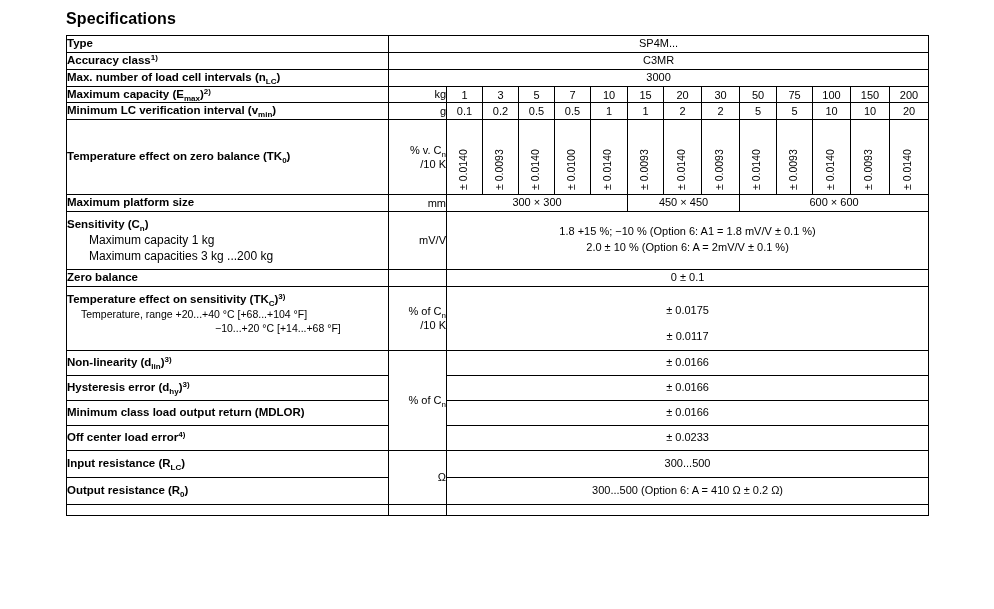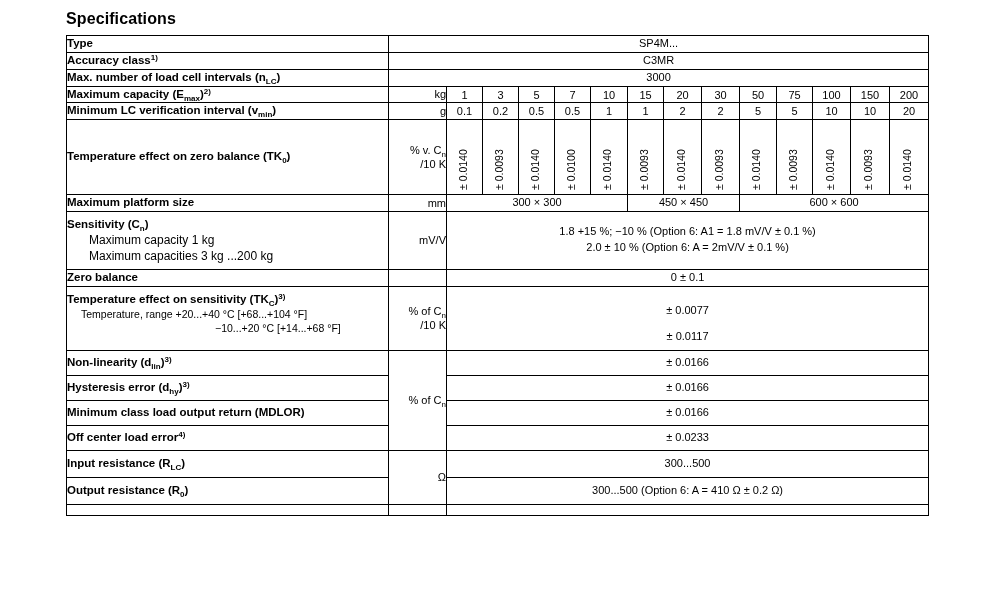--- a/index.html
+++ b/index.html
@@ -260,21 +260,21 @@
       <td class="lbl" style="height:58px;vertical-align:top;padding-top:5px;margin-top:16px;">
         <span>Temperature effect on sensitivity (TK</span><sub>C</sub><span>)</span><sup>3)</sup>
         <span class="sub-line2">Temperature, range  +20...+40 °C [+68...+104 °F]</span>
         <span class="sub-line2" style="padding-left:148px;">−10...+20 °C [+14...+68 °F]</span>
       </td>
       <td class="unit mid">
         <div><span>% of C</span><sub>n</sub></div>
         <div>/10 K</div>
       </td>
       <td class="val" colspan="13">
-        <div style="margin-top:12px;">± 0.0077</div>
+        <div style="margin-top:12px;">± 0.0175</div>
         <div style="margin-top:10px;">± 0.0117</div>
       </td>
     </tr>
 
     <tr>
       <td class="lbl" style="height:24px;"><span>Non-linearity (d</span><sub>lin</sub><span>)</span><sup>3)</sup></td>
       <td class="unit mid" rowspan="4"><span>% of C</span><sub>n</sub></td>
       <td class="val" colspan="13">± 0.0166</td>
     </tr>
 

